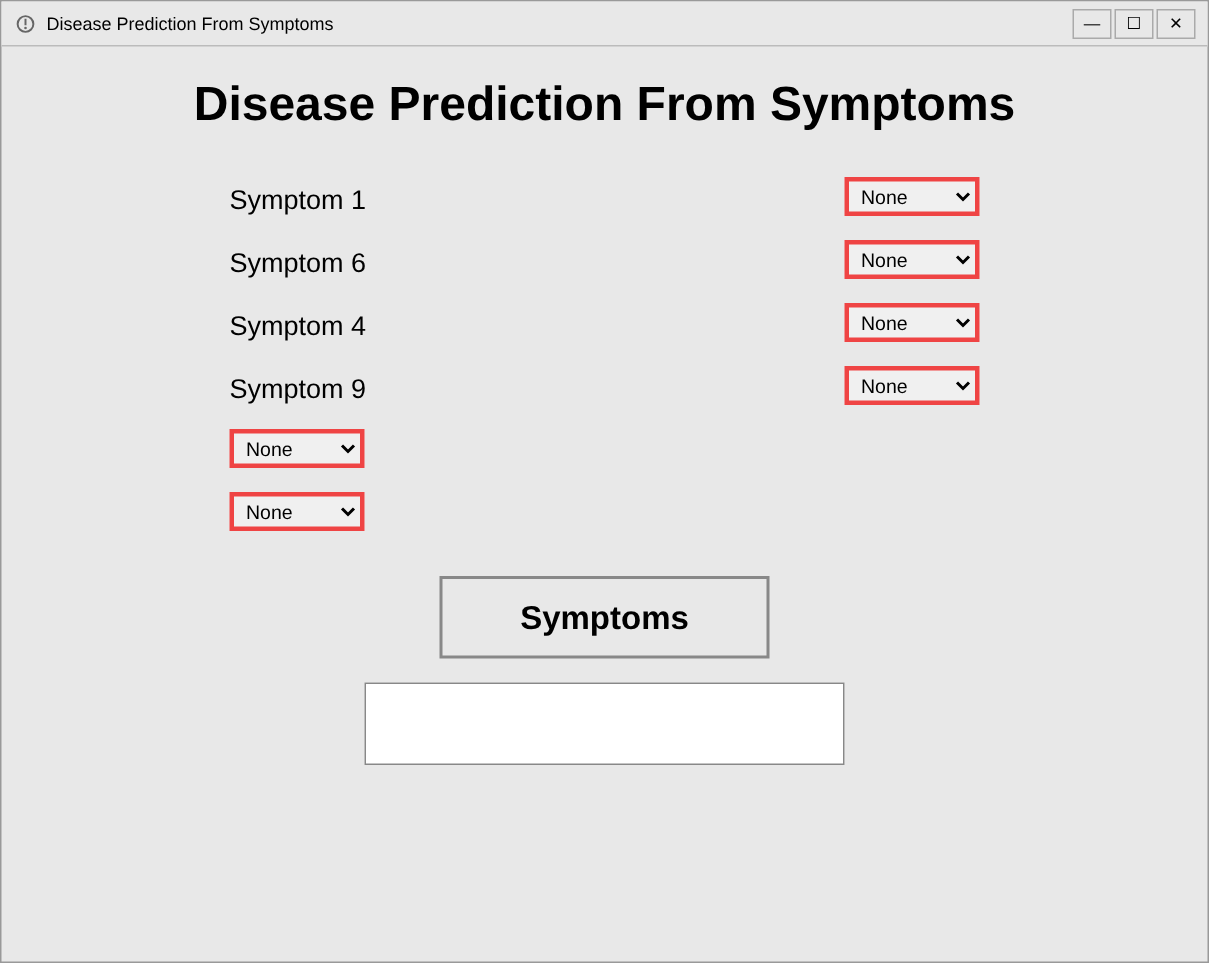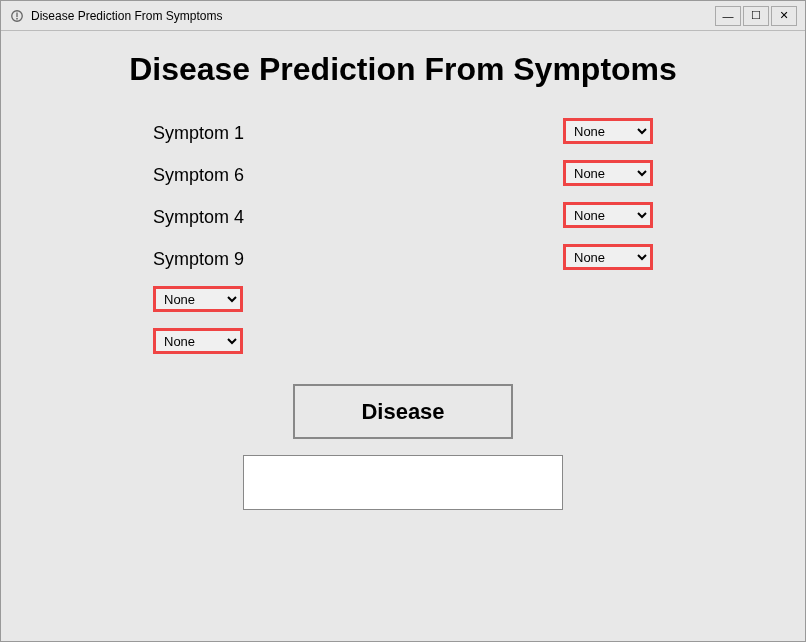--- a/index.html
+++ b/index.html
@@ -209,17 +209,17 @@
         </select>
       </div>
 
       <div class="form-row">
         <select class="form-select">
           <option>None</option>
         </select>
       </div>
     </div>
 
-    <button class="predict-btn">Disease</button>
+    <button class="predict-btn">Symptoms</button>
 
     <div class="output-box"></div>
   </div>
 </div>
 
 </body></html>

